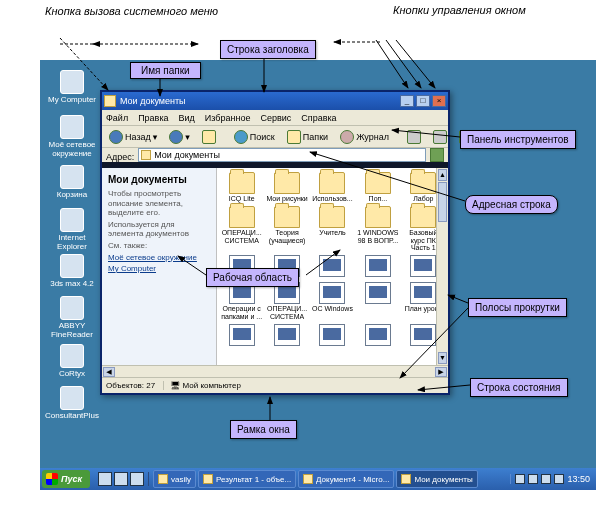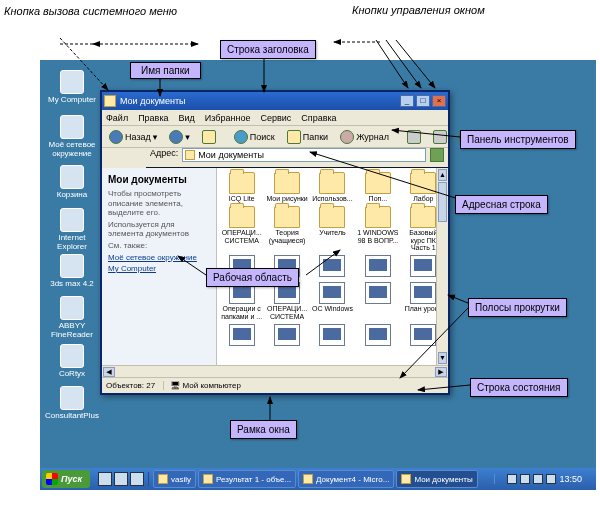--- a/index.html
+++ b/index.html
@@ -13,21 +13,21 @@
   .titlebar { height: 18px; background: linear-gradient(#2a6ad0,#1b4faa); display: flex; align-items: center; padding: 0 2px; color: #fff; font-size: 9px; }
   .titlebar .ticon { width: 12px; height: 12px; background: #ffe9a8; border: 1px solid #c0a040; margin-right: 4px; }
   .titlebar .ttl { flex: 1; white-space: nowrap; overflow: hidden; }
   .winbtns { display: flex; gap: 2px; }
   .winbtn { width: 14px; height: 12px; background: #b8d0f0; border: 1px solid #4a6aa0; font-size: 8px; line-height: 10px; text-align: center; color: #000; cursor: pointer; }
   .menubar { height: 16px; background: #ece9d8; border-bottom: 1px solid #c0c0b0; display: flex; align-items: center; font-size: 9px; padding: 0 4px; gap: 10px; }
   .menubar span { cursor: pointer; }
   .toolbar { height: 22px; background: #ece9d8; border-bottom: 1px solid #c0c0b0; display: flex; align-items: center; font-size: 9px; padding: 0 4px; gap: 6px; }
   .tbtn { display: flex; align-items: center; gap: 2px; cursor: pointer; padding: 1px 3px; }
   .tbtn .ic { width: 14px; height: 14px; background: #6fa055; border-radius: 7px; border: 1px solid #4a7a35; }
-  .addrbar { height: 20px; background: #ece9d8; border-bottom: 1px solid #0f172a; display: flex; align-items: flex-start; font-size: 9px; padding: 0 4px; gap: 4px; margin-left: 44px; }
+  .addrbar { height: 20px; background: #ece9d8; border-bottom: 6px solid #0f172a; display: flex; align-items: flex-end; font-size: 9px; padding: 0 4px; gap: 4px; }
   .addrbox { flex: 1; height: 14px; background: #fff; border: 1px solid #7f9db9; display: flex; align-items: center; padding: 0 2px; }
   .addrbox .fic { width: 10px; height: 10px; background: #ffe9a8; border: 1px solid #c0a040; margin-right: 3px; }
   .gobtn { width: 14px; height: 14px; background: #6fa055; border: 1px solid #4a7a35; }
   .workspace { flex: 1; display: flex; background: #fff; overflow: hidden; }
   .sidebar { width: 115px; background: #eef3fa; border-right: 1px solid #c0c0c0; padding: 6px; font-size: 8px; }
   .sidebar h3 { font-size: 10px; font-weight: bold; margin-bottom: 4px; color: #000; }
   .sidebar p { color: #555; margin: 2px 0; line-height: 1.2; }
   .sidebar a { color: #0b3c8c; text-decoration: underline; display: block; margin-top: 2px; cursor: pointer; }
   .files { flex: 1; position: relative; overflow: hidden; }
   .fgrid { display: grid; grid-template-columns: repeat(5, 1fr); gap: 4px; padding: 4px; }
@@ -49,37 +49,37 @@
   
   .taskbar { position: absolute; left: 0; right: 0; bottom: 0; height: 22px; background: linear-gradient(#3d7fd0,#2a5fac); display: flex; align-items: center; font-size: 9px; color: #fff; padding: 0 2px; gap: 4px; }
   .startbtn { height: 18px; padding: 0 8px 0 4px; background: #4a9a3a; border-radius: 3px; display: flex; align-items: center; gap: 3px; cursor: pointer; font-weight: bold; font-style: italic; }
   .startbtn .logo { width: 12px; height: 12px; background: conic-gradient(#f00 0 25%,#0a0 25% 50%,#00f 50% 75%,#fc0 75%); border-radius: 2px; }
   .ql { display: flex; gap: 2px; padding: 0 4px; border-right: 1px solid #2a4a80; }
   .ql .q { width: 14px; height: 14px; background: #cde; border: 1px solid #234; cursor: pointer; }
   .tasks { display: flex; gap: 2px; flex: 1; overflow: hidden; }
   .task { height: 18px; padding: 0 4px; background: #3367b8; border: 1px solid #5a8ad0; border-radius: 2px; display: flex; align-items: center; gap: 3px; cursor: pointer; white-space: nowrap; font-size: 8px; max-width: 110px; overflow: hidden; }
   .task.active { background: #234f90; }
   .task .ti { width: 10px; height: 10px; background: #ffe9a8; border: 1px solid #c0a040; flex-shrink: 0; }
-  .tray { display: flex; align-items: center; gap: 3px; padding: 0 12px; border-left: 1px solid #5a8ad0; }
+  .tray { display: flex; align-items: center; gap: 3px; padding: 0 4px; border-left: 1px solid #5a8ad0; }
   .tray .tc { width: 10px; height: 10px; background: #cde; border: 1px solid #234; }
   .clock { font-size: 9px; }
   
-  .label { position: absolute; font-size: 11px; font-style: italic; color: #000; line-height: 1.1; z-index: 30; }
+  .label { position: absolute; font-size: 11px; font-style: italic; color: #000; line-height: 1.1; z-index: 30; margin-left: 41px; }
   .callout { position: absolute; background: #c4b5fd; border: 1px solid #000; font-size: 10px; padding: 3px 6px; z-index: 30; white-space: nowrap; box-shadow: 1px 1px 2px rgba(0,0,0,.3); text-align:center;}
   svg.overlay { position: absolute; left: 0; top: 0; width: 600px; height: 514px; z-index: 20; pointer-events: none; }
 </style>
 </head>
 <body>
 
 <div class="label" style="left:4px; top:5px;">Кнопка вызова системного меню</div>
 <div class="label" style="left:352px; top:4px;">Кнопки управления окном</div>
 <div class="callout" style="left:220px; top:40px;">Строка заголовка</div>
 <div class="callout" style="left:130px; top:62px; padding:2px 10px;">Имя папки</div>
 <div class="callout" style="left:460px; top:130px;">Панель инструментов</div>
-<div class="callout" style="left:455px; top:195px;">Адресная строка</div>
+<div class="callout" style="left:465px; top:195px;border-radius:8px;">Адресная строка</div>
 <div class="callout" style="left:206px; top:268px;">Рабочая область</div>
 <div class="callout" style="left:468px; top:298px;">Полосы прокрутки</div>
 <div class="callout" style="left:470px; top:378px;">Строка состояния</div>
 <div class="callout" style="left:230px; top:420px;">Рамка окна</div>
 
 <svg class="overlay">
   <defs>
     <marker id="ah" markerWidth="8" markerHeight="8" refX="7" refY="3" orient="auto">
         <path d="M0,0 L8,3 L0,6 Z" fill="#000"></path>
       </marker>

